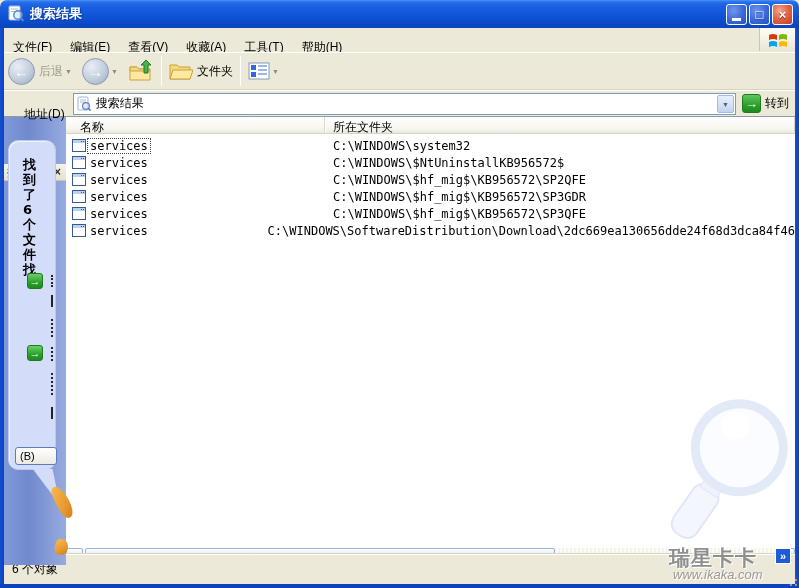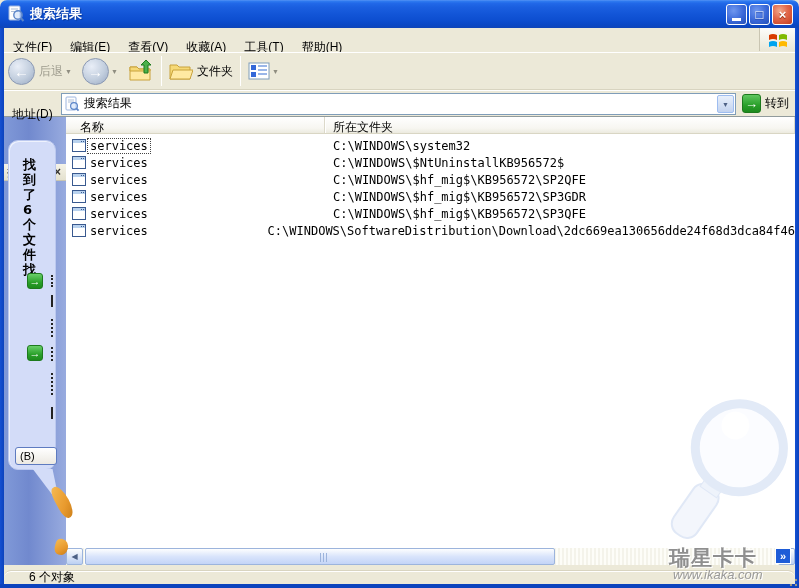--- a/index.html
+++ b/index.html
@@ -63,21 +63,21 @@
   .tbtn.active {
     background:linear-gradient(180deg,#fefefe,#f3f2ec);
     border:1px solid #9aa8bb; box-shadow:inset 0 0 0 1px #fff;
   }
   
   .addressbar {
     position:absolute; left:4px; right:4px; top:90px; height:27px;
     background:#ece9d8; border-top:1px solid #fff; display:flex; align-items:center; z-index:30;
     border-bottom:1px solid #919b9c;
   }
-  .addr-label { padding:0 8px 0 8px; color:#000;margin-top:22px; }
+  .addr-label { padding:0 8px 0 20px; color:#000;margin-top:22px; }
   .addr-combo {
     flex:1; height:22px; background:#fff; border:1px solid #7f9db9;
     display:flex; align-items:center; position:relative; margin-right:4px;
   }
   .addr-combo .ico { margin:0 4px 0 2px; }
   .addr-drop {
     position:absolute; right:1px; top:1px; bottom:1px; width:17px;
     background:linear-gradient(180deg,#e8f0fb,#c3d3ef); border:1px solid #9ebdf0; border-radius:2px;
     text-align:center; color:#4d6185; font-size:7px; line-height:18px;
   }
@@ -160,23 +160,23 @@
   .harrow.left { left:0; }
   .harrow.right { right:0; }
   .hthumb {
     position:absolute; left:19px; top:0; width:470px; height:17px; border-radius:2px;
     background:linear-gradient(180deg,#fdfefe,#d9e4fb 50%,#c3d4f7); border:1px solid #9cb4dc;
   }
   .hgrip { position:absolute; left:50%; top:4px; width:8px; height:9px;
     background:repeating-linear-gradient(90deg,#9cb4dc 0 1px,transparent 1px 3px); }
   
   .statusbar {
-    position:absolute; left:4px; right:4px; bottom:4px; height:14px;
+    position:absolute; left:4px; right:4px; bottom:4px; height:31px;
     background:#ece9d8; border-top:1px solid #d8d4c0; box-shadow:inset 0 1px 0 #fff;
-    display:flex; align-items:center; padding-left:25px; color:#000; z-index:9;border-radius:7px;
+    display:flex; align-items:center; padding-left:8px; color:#000; z-index:9;
   }
   
   .wm-rising { position:absolute; right:10px; bottom:2px; width:120px; height:42px; z-index:50; pointer-events:none; }
   .wm-brand {
     position:absolute; left:0; top:0; font-size:21px; font-weight:bold; letter-spacing:1px;
     color:#8f8f8f; text-shadow:1px 1px 0 #ffffff, -1px -1px 0 #ffffff; font-family:"DejaVu Sans", sans-serif;
   }
   .wm-ico {
     position:absolute; right:-2px; top:4px; width:16px; height:16px; background:#1e5cd7; border:1px solid #fff;
     color:#fff; font-size:11px; font-weight:bold; text-align:center; line-height:14px;

